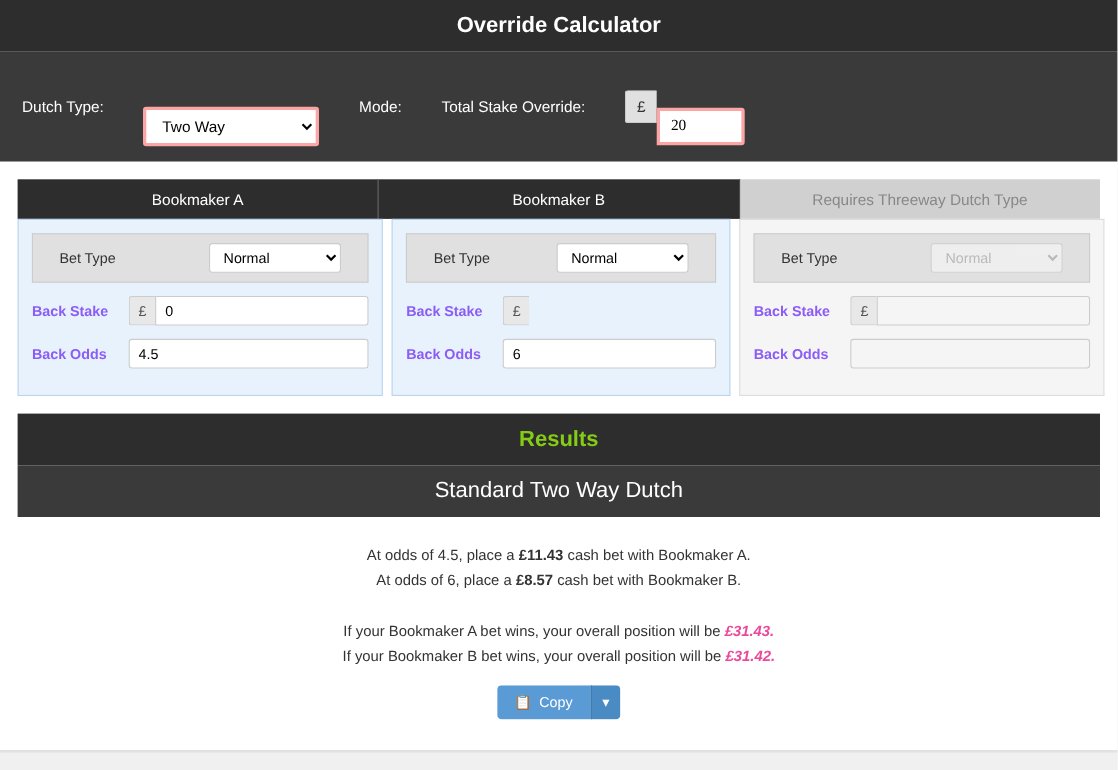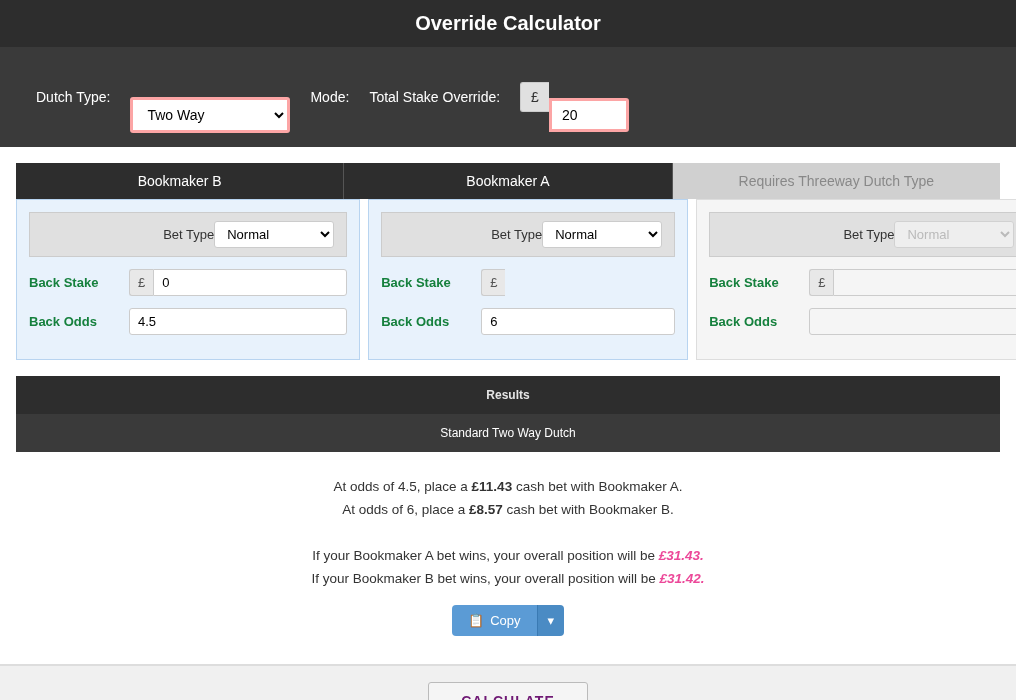--- a/index.html
+++ b/index.html
@@ -16,24 +16,24 @@
       color: #fff;
       text-align: center;
       padding: 12px;
       font-size: 20px;
       font-weight: bold;
     }
 
     
     .top-controls {
       background: #3a3a3a;
-      padding: 14px 36px;
-      display: flex;
-      align-items: center;
-      gap: 20px;
+      padding: 14px 20px;
+      display: flex;
+      align-items: center;
+      gap: 36px;
     }
     .top-controls label {
       color: #fff;
       font-size: 14px;
       white-space: nowrap;
     }
     .top-controls select, .top-controls input {
       padding: 6px 10px;
       border: 3px solid #fca5a5;
       border-radius: 3px;
@@ -53,20 +53,21 @@
       border: 1px solid #ccc;
       border-right: none;
       padding: 6px 10px;
       border-radius: 3px 0 0 3px;
       font-size: 14px;
       color: #333;
     }
     .stake-input {
       border-radius: 0 3px 3px 0 !important;
       width: 80px;
+      font-family: Liberation Serif, serif;
     }
 
     
     .main-content {
       background: #fff;
       margin: 0;
       padding: 16px;
     }
 
     
@@ -106,23 +107,23 @@
       padding: 12px;
     }
     .bookmaker-panel.disabled {
       background: #f5f5f5;
       border-color: #ddd;
     }
 
     .bet-type-row {
       display: flex;
       align-items: center;
-      justify-content: flex-end;
+      justify-content: space-between;
       background: #e0e0e0;
-      padding: 8px 12px;
+      padding: 8px 24px;
       margin-bottom: 12px;
       border: 1px solid #ccc;
     }
     .bet-type-row label {
       font-size: 13px;
       color: #333;
     }
     .bet-type-row select {
       padding: 4px 8px;
       border: 1px solid #ccc;
@@ -135,23 +136,23 @@
       background: #f5f5f5;
       color: #aaa;
     }
 
     .field-row {
       display: flex;
       align-items: center;
       margin-bottom: 12px;
     }
     .field-row label {
-      width: 100px;
-      font-size: 13px;
-      color: #15803d;
+      width: 88px;
+      font-size: 13px;
+      color: #8b5cf6;
       font-weight: bold;
     }
     .field-input-group {
       display: flex;
       align-items: center;
       flex: 1;
     }
     .field-currency {
       background: #e8e8e8;
       border: 1px solid #ccc;
@@ -174,34 +175,34 @@
       flex: 1;
     }
     .field-input:disabled {
       background: #f5f5f5;
       color: #aaa;
     }
 
     
     .results-header {
       background: #2d2d2d;
-      color: #e5e5e5;
+      color: #84cc16;
       text-align: center;
       padding: 12px;
-      font-size: 12px;
+      font-size: 20px;
       font-weight: bold;
       margin-bottom: 0;
     }
 
     .results-subheader {
       background: #3a3a3a;
       color: #fff;
       text-align: center;
       padding: 12px;
-      font-size: 12px;
+      font-size: 20px;
       margin-bottom: 12px;
     }
 
     .results-body {
       background: #fff;
       padding: 12px 16px;
       text-align: center;
       font-size: 13.5px;
       color: #333;
       line-height: 1.7;
@@ -293,24 +294,24 @@
   <div class="stake-group">
     <span class="stake-currency">£</span>
     <input class="stake-input" type="text" value="20" style="">
   </div>
 </div>
 
 <div class="main-content">
 
   <div class="bookmaker-tabs">
     <div class="bookmaker-tab">
+      <span>Bookmaker A</span>
+    </div>
+    <div class="bookmaker-tab">
       <span>Bookmaker B</span>
-    </div>
-    <div class="bookmaker-tab">
-      <span>Bookmaker A</span>
     </div>
     <div class="bookmaker-tab disabled">
       <span>Requires Threeway Dutch Type</span>
     </div>
   </div>
 
   <div class="bookmaker-panels">
 
     <div class="bookmaker-panel">
       <div class="bet-type-row">

